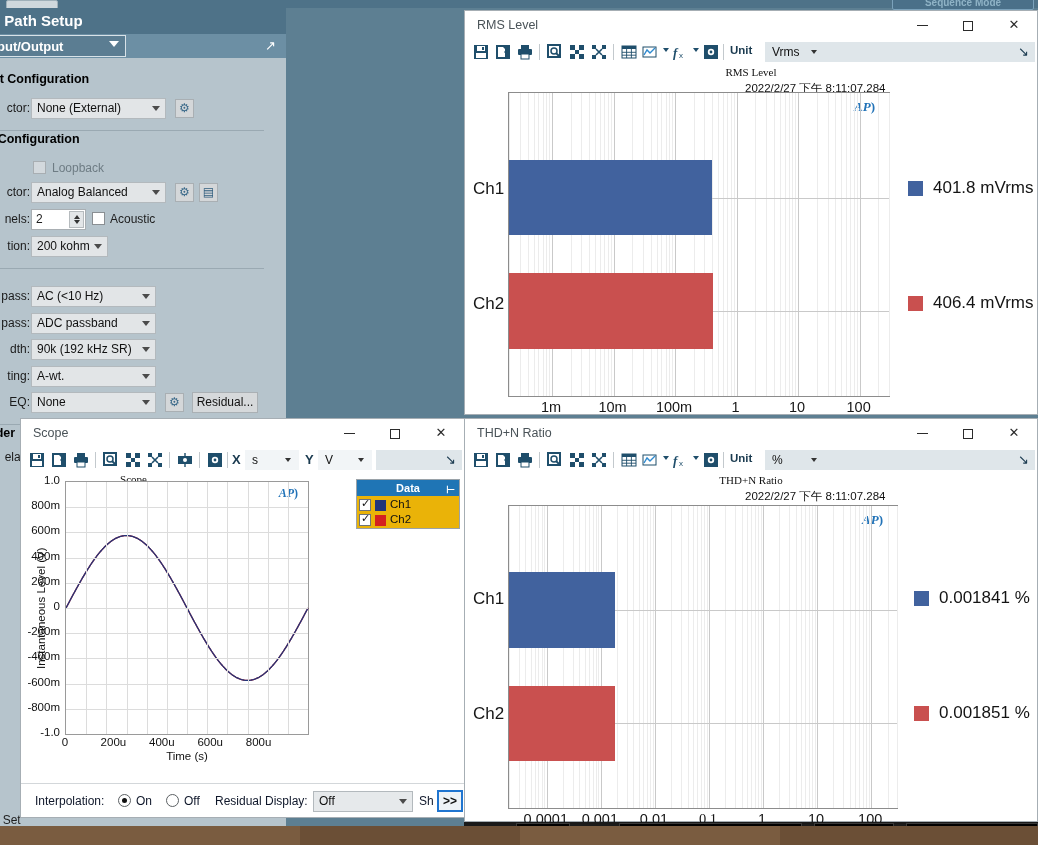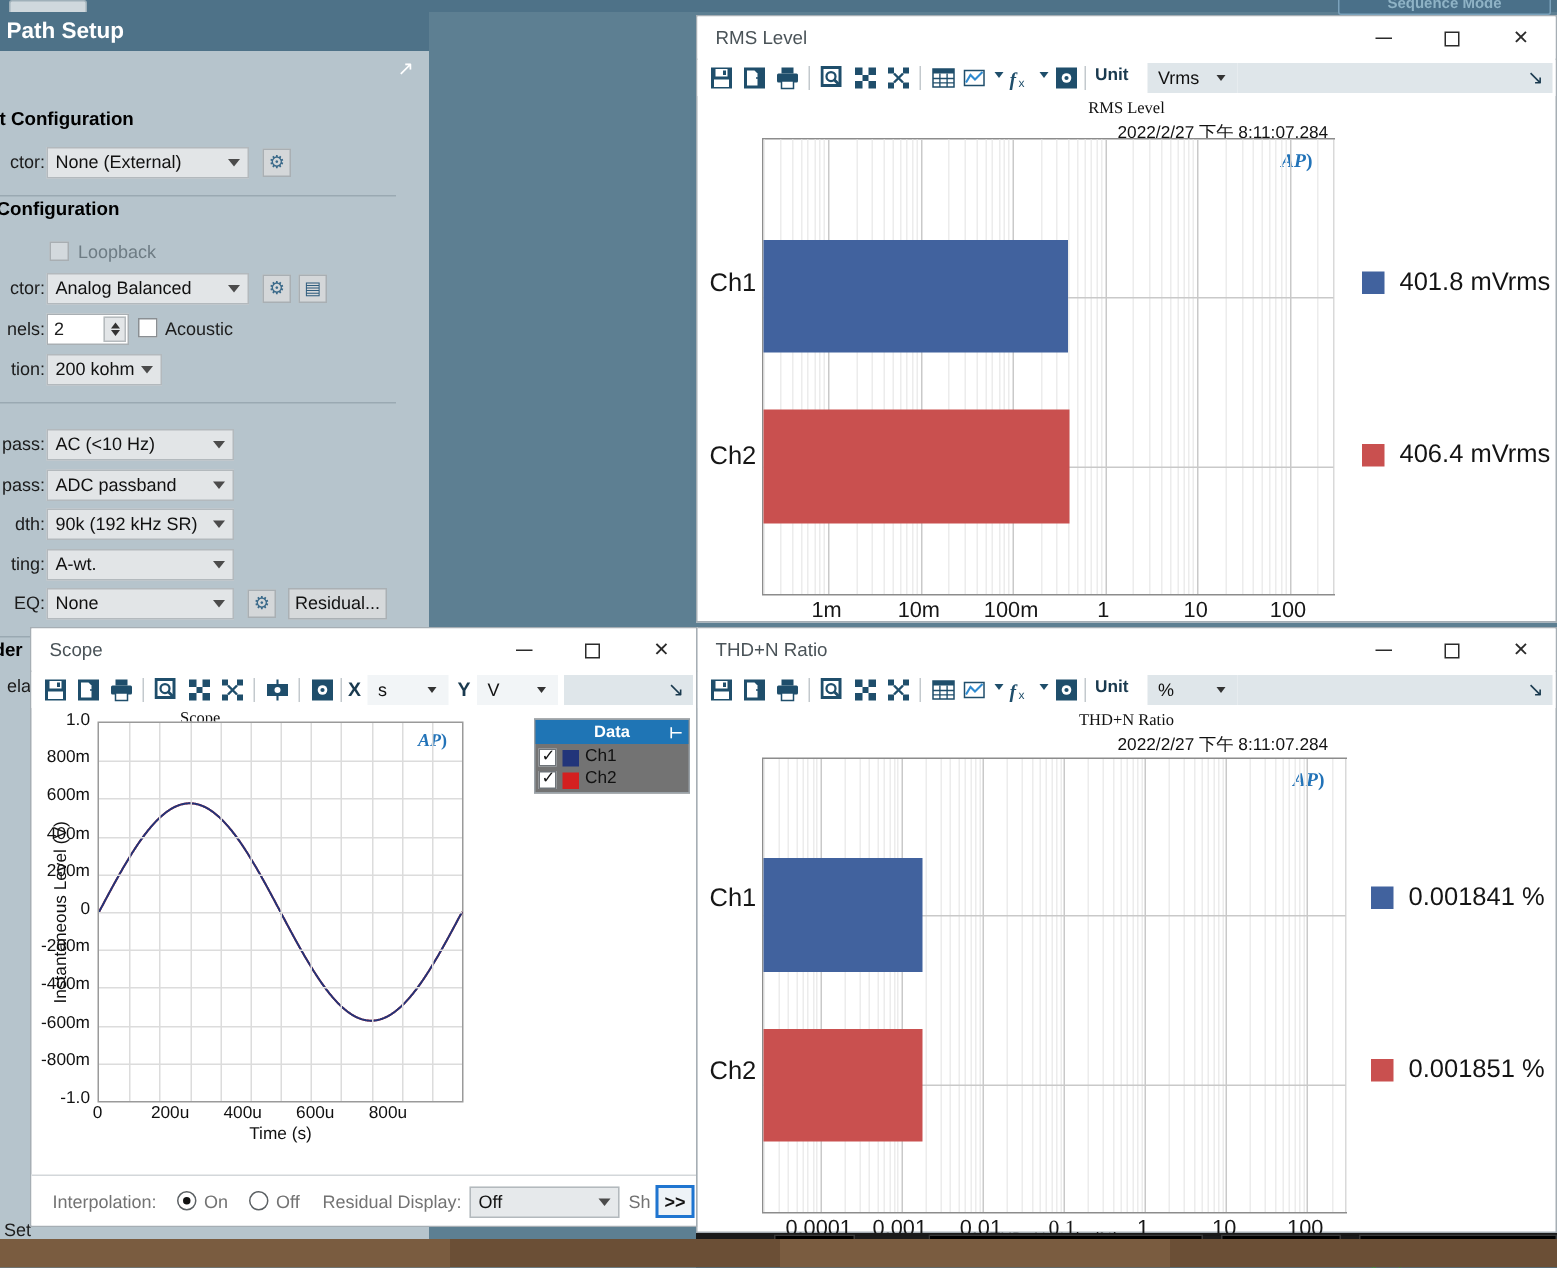--- a/index.html
+++ b/index.html
@@ -132,31 +132,31 @@
 
   
   .sc-grid-v { position:absolute; top:0; bottom:0; width:1px; background:#dcdcdc; }
   .sc-grid-h { position:absolute; left:0; right:0; height:1px; background:#dcdcdc; }
   .sc-ytick { position:absolute; font-size:11.5px; color:#111; text-align:right; }
   .sc-xtick { position:absolute; font-size:11.5px; color:#111; text-align:center; }
   .sc-ylabel {
     position:absolute; font-size:11.5px; color:#111;
     transform:rotate(-90deg); transform-origin:0 0; white-space:nowrap;
   }
-  .legend-box { position:absolute; background:#737373; border:1px solid #9aa2a8; }
+  .legend-box { position:absolute; background:#eab308; border:1px solid #9aa2a8; }
   .legend-hdr { position:absolute; left:0; top:0; right:0; height:16px; background:#1f75b5; color:#fff; font-size:11px; font-weight:bold; text-align:center; line-height:16px; }
   .legend-pin { position:absolute; right:4px; top:2px; color:#fff; font-size:10px; }
   .legend-row { position:absolute; left:2px; height:15px; }
   .legend-chk { position:absolute; left:0; top:1px; width:12px; height:12px; background:#fff; border:1px solid #6f7479; }
   .legend-chk::after { content:"✓"; position:absolute; left:1px; top:-3px; font-size:11px; color:#111; }
   .legend-sw { position:absolute; left:16px; top:2px; width:11px; height:11px; }
   .legend-tx { position:absolute; left:31px; top:0px; font-size:11.5px; color:#111; }
 
   .bbar { position:absolute; left:0; bottom:0; width:100%; height:34px; background:#ffffff; border-top:1px solid #d3d7da; }
-  .bb-lbl { position:absolute; font-size:12px; color:#737373; }
+  .bb-lbl { position:absolute; font-size:12px; color:#0f172a; }
   .radio { position:absolute; width:13px; height:13px; border:1px solid #5c6164; border-radius:50%; background:#fff; }
   .radio.on::after { content:""; position:absolute; left:3px; top:3px; width:5px; height:5px; border-radius:50%; background:#111; }
   .gobtn {
     position:absolute; width:26px; height:22px; background:#eef3f7; border:2px solid #1f75d0;
     font-size:12px; font-weight:bold; text-align:center; line-height:19px; color:#111;
   }
 
   
   #statusbar {
     position:absolute; left:464px; top:822px; width:574px; height:18px;
@@ -177,20 +177,26 @@
 <div id="app-bg"></div>
 <div id="app-topstrip">
   <div id="app-tab-left"></div>
   <div id="seq-mode-btn">Sequence Mode</div>
 </div>
 
 <div id="sps-panel">
 
   <div id="sps-title">l Path Setup</div>
 
+  <div id="sps-measbar">
+    <div id="sps-combo-top">
+      <span>put/Output</span>
+      <span class="cb-arrow"></span>
+    </div>
+  </div>
   <div class="popout-icon" id="sps-popout">↗</div>
 
   <div class="sps-body">
 
     <div class="sec-head" style="position:absolute;left:-8px;top:14px;">ut Configuration</div>
 
     <div class="f-row" style="left:0;top:40px;width:286px;">
       <div class="f-label" style="right:256px;width:60px;">ctor:</div>
       <div class="ctl" style="left:31px;top:0;width:135px;">
         <span>None (External)</span>

